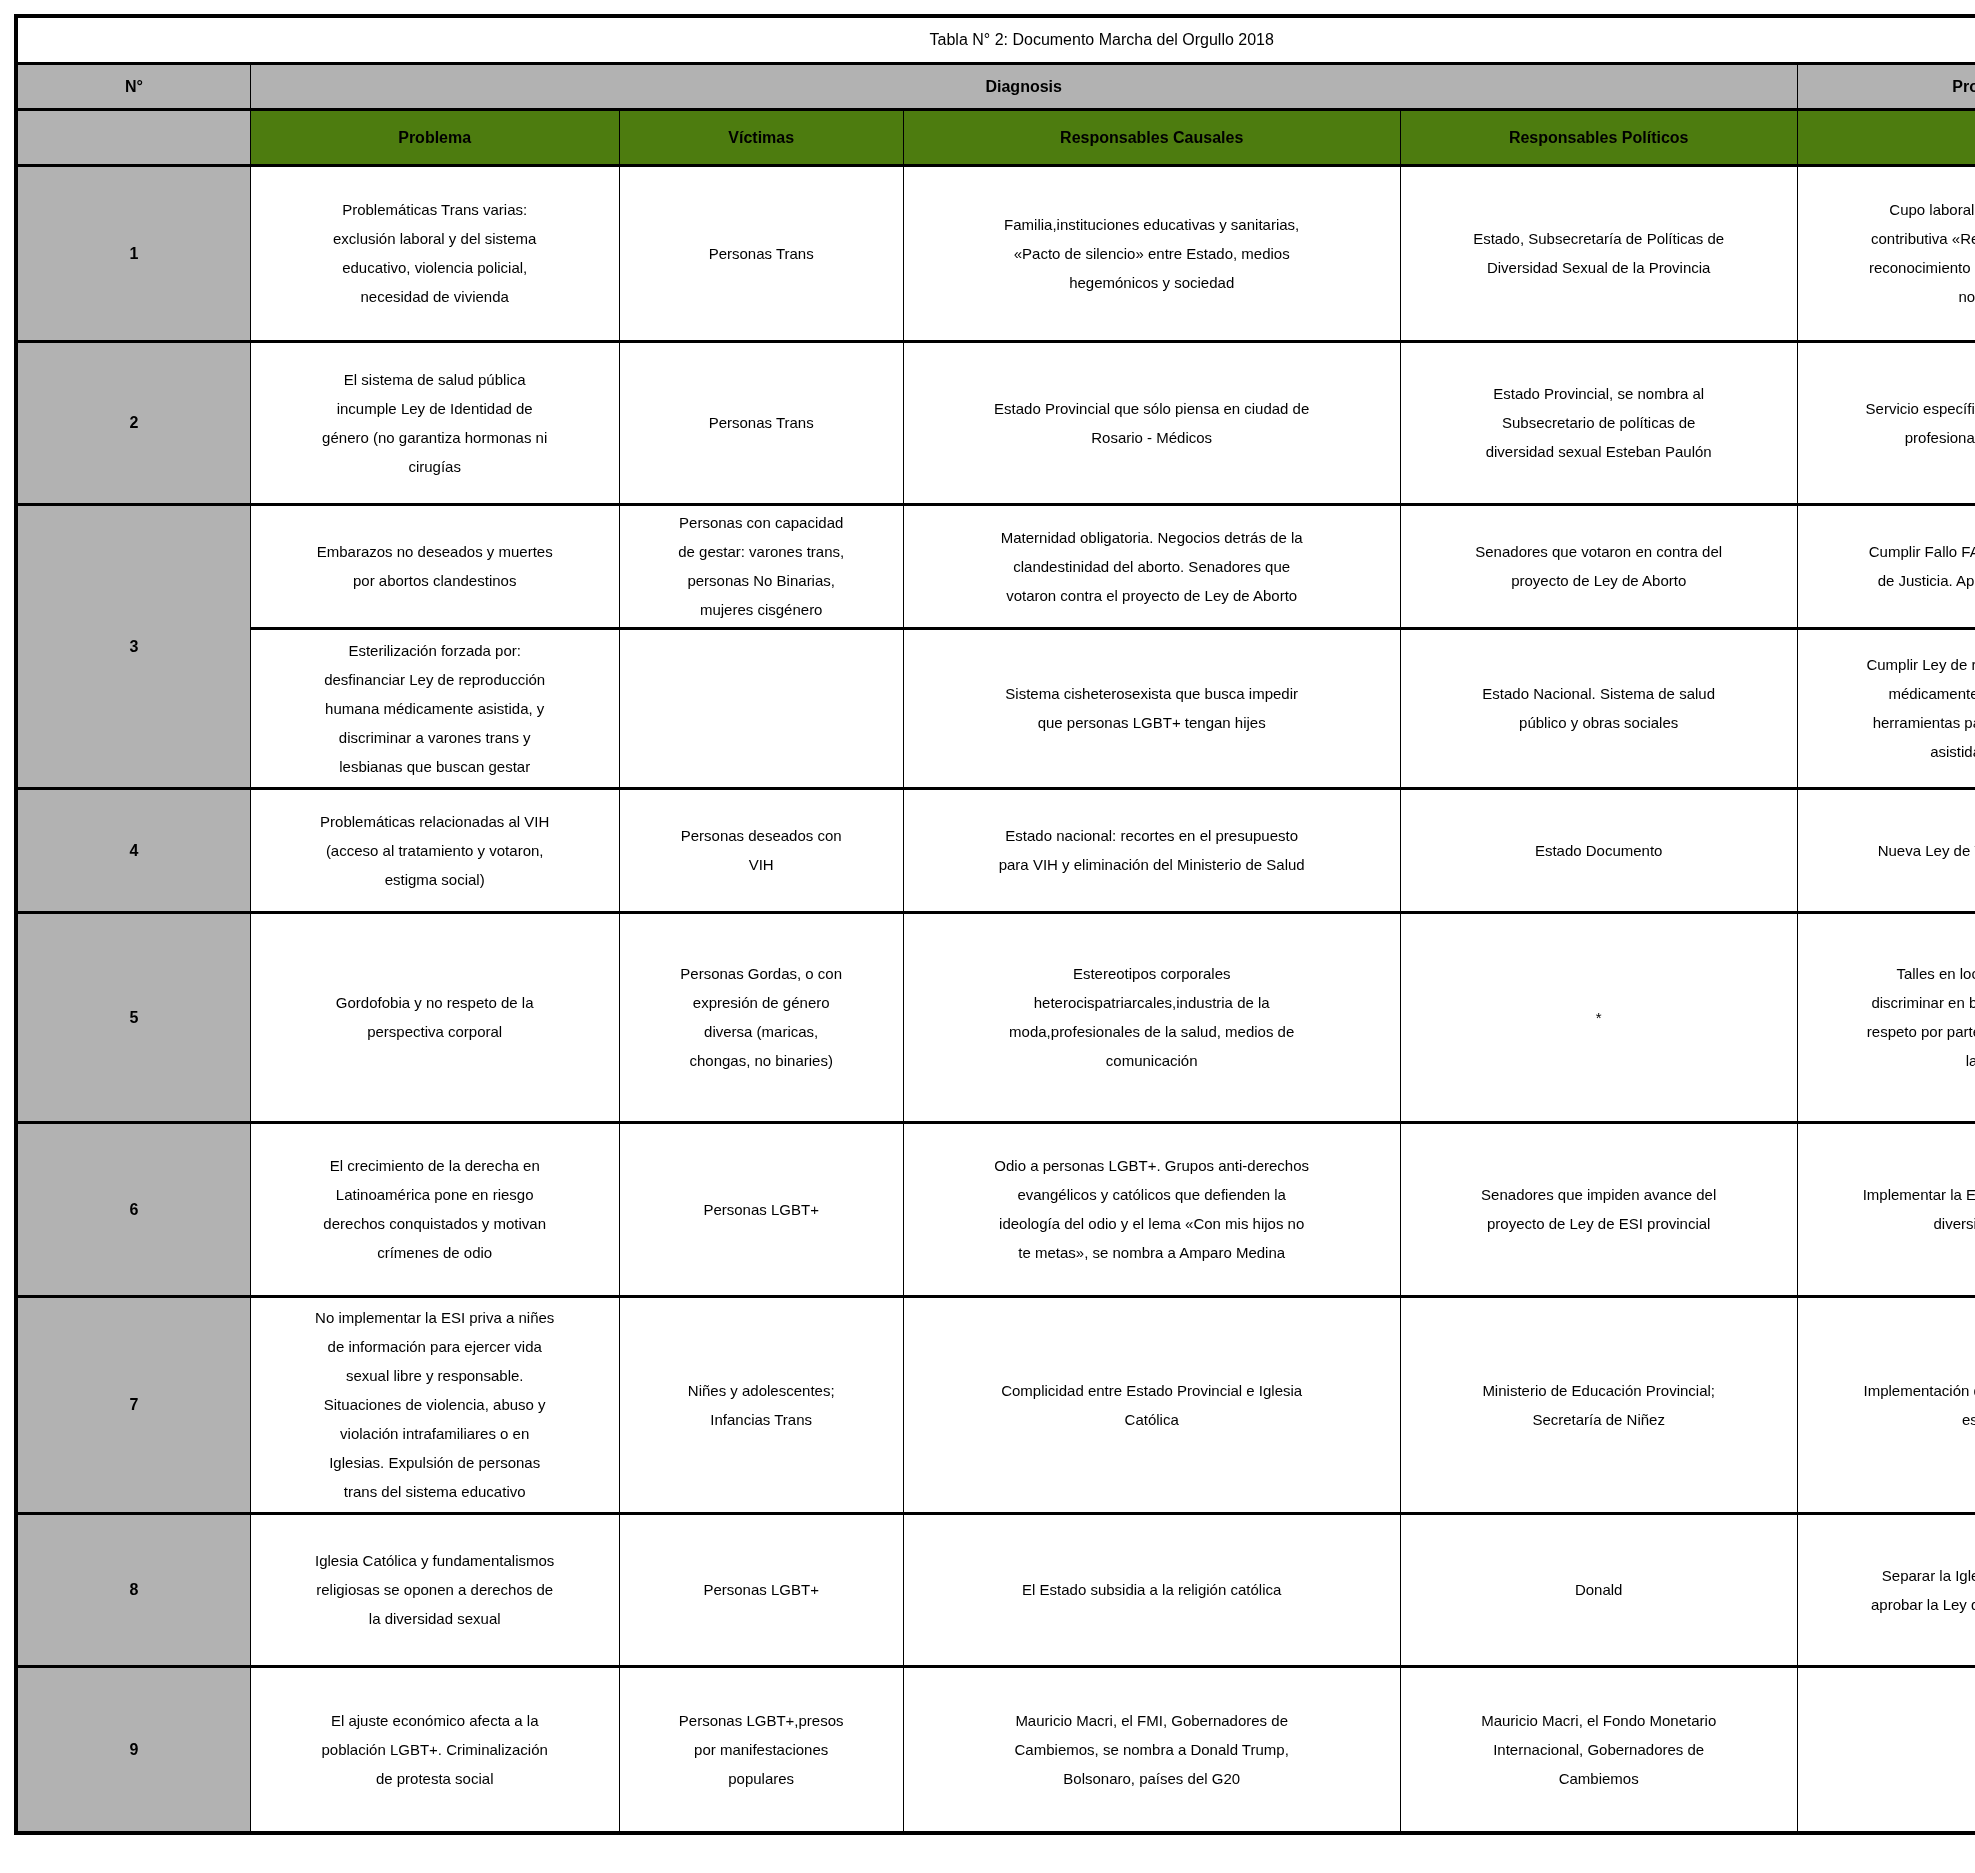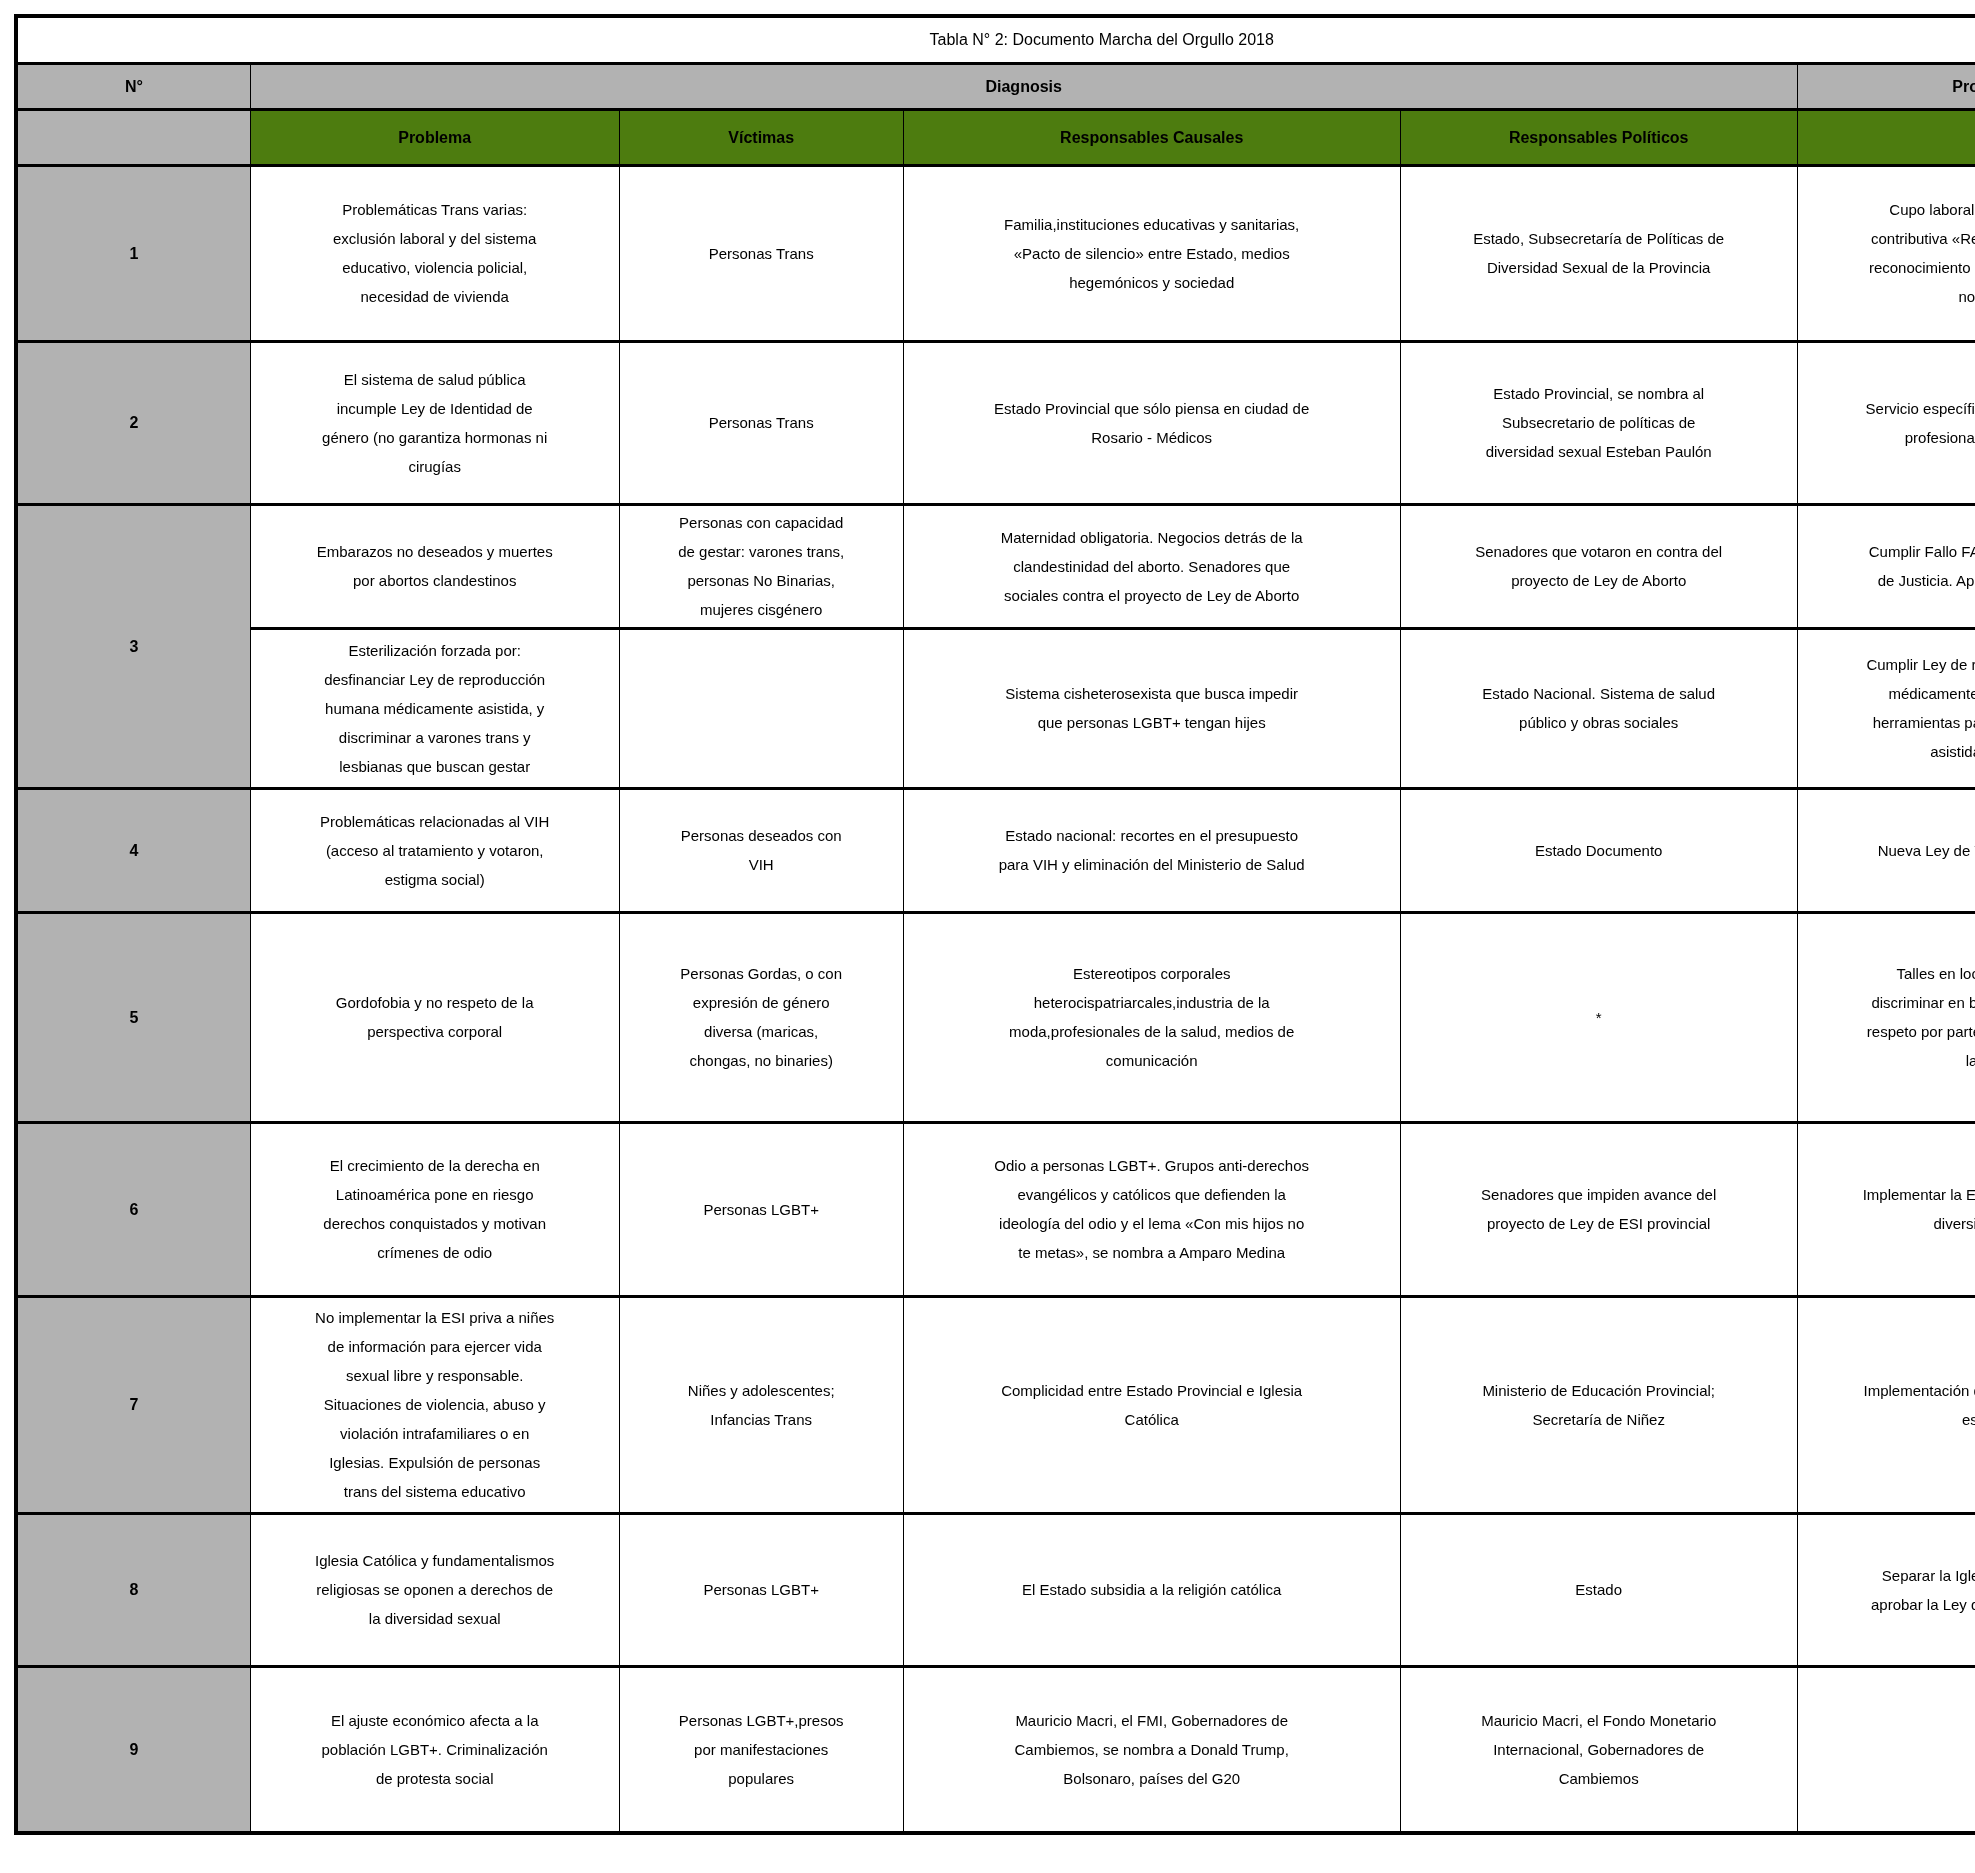--- a/index.html
+++ b/index.html
@@ -98,21 +98,21 @@
   <tr class="r3a">
     <td class="rownum" rowspan="2">3</td>
     <td>Embarazos no deseados y muertes
 por abortos clandestinos</td>
     <td>Personas con capacidad
 de gestar: varones trans,
 personas No Binarias,
 mujeres cisgénero</td>
     <td>Maternidad obligatoria. Negocios detrás de la
 clandestinidad del aborto. Senadores que
-sociales contra el proyecto de Ley de Aborto</td>
+votaron contra el proyecto de Ley de Aborto</td>
     <td>Senadores que votaron en contra del
 proyecto de Ley de Aborto</td>
     <td>Cumplir Fallo FAL de Corte Suprema
 de Justicia. Aprobar Ley de aborto</td>
   </tr>
 
   <tr class="r3b">
     <td>Esterilización forzada por:
 desfinanciar Ley de reproducción
 humana médicamente asistida, y
@@ -197,21 +197,21 @@
 escuelas</td>
   </tr>
 
   <tr class="r8">
     <td class="rownum">8</td>
     <td>Iglesia Católica y fundamentalismos
 religiosas se oponen a derechos de
 la diversidad sexual</td>
     <td>Personas LGBT+</td>
     <td>El Estado subsidia a la religión católica</td>
-    <td>Estado</td>
+    <td>Donald</td>
     <td>Separar la Iglesia del Estado. No
 aprobar la Ley de Libertad Religiosa</td>
   </tr>
 
   <tr class="r9">
     <td class="rownum">9</td>
     <td>El ajuste económico afecta a la
 población LGBT+. Criminalización
 de protesta social</td>
     <td>Personas LGBT+,presos

